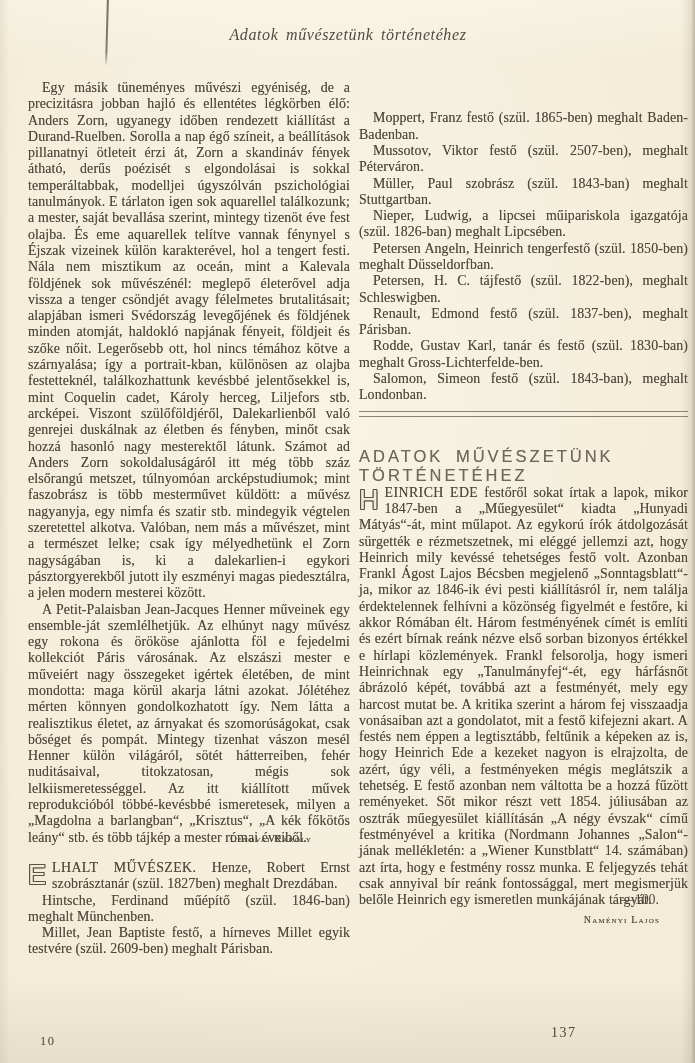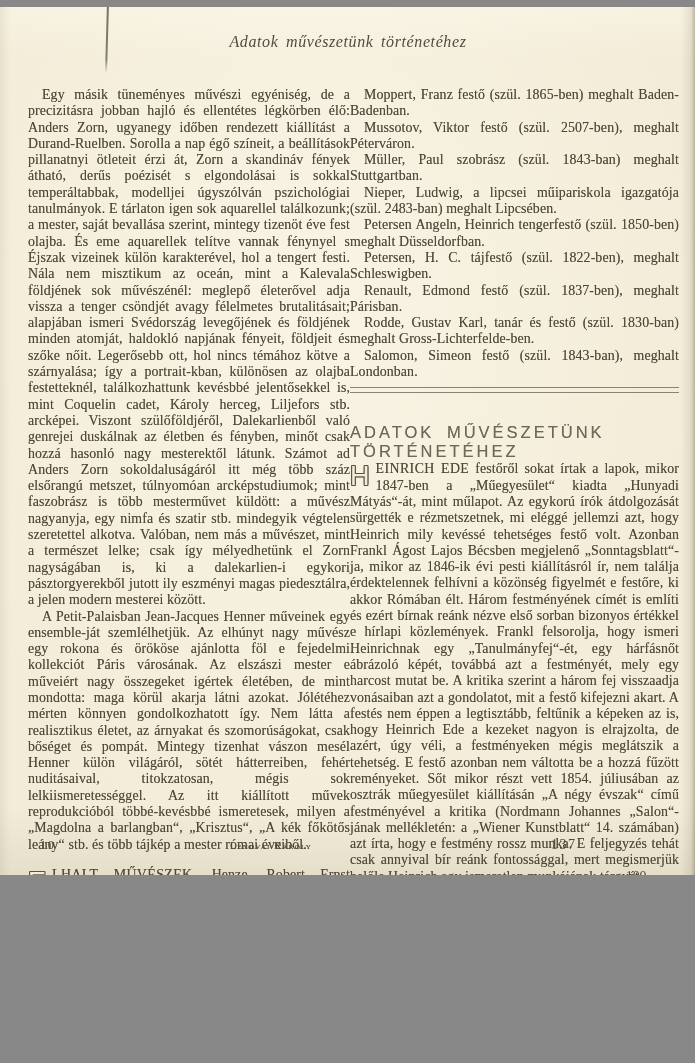--- a/index.html
+++ b/index.html
@@ -1,20 +1,20 @@
 <!DOCTYPE html>
 <html><head>
 <meta charset="utf-8">
 <style>
   html, body { margin: 0; padding: 0; background: #888; }
   .page {
     position: relative;
     width: 695px;
-    height: 868px;
-    margin: 7px auto;
+    height: 1063px;
+    margin: 0 auto;
     box-sizing: border-box;
     padding: 16px 7px 0 28px;
     overflow: hidden;
     background-color: #f3ecd8;
     background-image:
       linear-gradient(270deg, rgba(95,86,64,0.38) 0px, rgba(95,86,64,0.12) 4px, rgba(0,0,0,0) 14px),
       linear-gradient(90deg, rgba(120,108,82,0.10) 0px, rgba(0,0,0,0) 10px),
       linear-gradient(180deg, rgba(255,252,240,0.35) 0%, rgba(0,0,0,0) 6%, rgba(0,0,0,0) 92%, rgba(110,100,76,0.10) 100%),
       radial-gradient(ellipse at 45% 35%, rgba(255,253,243,0.45), rgba(0,0,0,0) 75%);
     font-family: "Liberation Serif", "DejaVu Serif", serif;
@@ -32,22 +32,23 @@
     text-align: center;
     font-style: italic;
     font-size: 16px;
     letter-spacing: 0.6px;
     word-spacing: 3px;
     color: #514b40;
     margin: 10px 20px 0 0;
   }
   .columns {
     display: flex;
+    gap: 9px;
     margin-top: 36px;
-    align-items: flex-start;
+    align-items: center;
   }
   .col { box-sizing: border-box; }
   .col-left  { width: 322px; }
   .col-right { width: 329px; }
   p.body {
     margin: 0;
     font-size: 13.9px;
     line-height: 16.3px;
     text-align: justify;
     letter-spacing: 0.1px;
@@ -94,21 +95,21 @@
     font-weight: 400;
     font-size: 16.5px;
     letter-spacing: 3px;
     word-spacing: 5px;
     color: #6e675a;
     text-shadow: 0 0 0.3px rgba(110,103,90,0.6);
   }
   .article-start { margin-top: 26px; }
   .pageno {
     position: absolute;
-    bottom: 22px;
+    bottom: 14px;
     font-size: 12.5px;
     letter-spacing: 1.5px;
     color: #4f4839;
   }
   .pageno-left  { left: 40px; }
   .pageno-right { left: 551px; bottom: 22px; font-size: 14px; }
 </style>
 </head>
 <body>
 
@@ -135,21 +136,21 @@
         </p>
         <p class="body indent">Hintsche, Ferdinand műépítő (szül. 1846-ban) meghalt Münchenben.</p>
         <p class="body indent">Millet, Jean Baptiste festő, a hírneves Millet egyik testvére (szül. 2609-ben) meghalt Párisban.</p>
       </div>
     </div>
 
     <div class="col col-right">
       <p class="body indent">Moppert, Franz festő (szül. 1865-ben) meghalt Baden-Badenban.</p>
       <p class="body indent">Mussotov, Viktor festő (szül. 2507-ben), meghalt Péterváron.</p>
       <p class="body indent">Müller, Paul szobrász (szül. 1843-ban) meghalt Stuttgartban.</p>
-      <p class="body indent">Nieper, Ludwig, a lipcsei műipariskola igazgatója (szül. 2483-ban) meghalt Lipcsében.</p>
+      <p class="body indent">Nieper, Ludwig, a lipcsei műipariskola igazgatója (szül. 1826-ban) meghalt Lipcsében.</p>
       <p class="body indent">Petersen Angeln, Heinrich tengerfestő (szül. 1850-ben) meghalt Düsseldorfban.</p>
       <p class="body indent">Petersen, H. C. tájfestő (szül. 1822-ben), meghalt Schleswigben.</p>
       <p class="body indent">Renault, Edmond festő (szül. 1837-ben), meghalt Párisban.</p>
       <p class="body indent">Rodde, Gustav Karl, tanár és festő (szül. 1830-ban) meghalt Gross-Lichterfelde-ben.</p>
       <p class="body indent">Salomon, Simeon festő (szül. 1843-ban), meghalt Londonban.</p>
 
       <div class="double-rule"></div>
 
       <h2 class="display-heading">ADATOK MŰVÉSZETÜNK TÖRTÉNETÉHEZ</h2>
 

